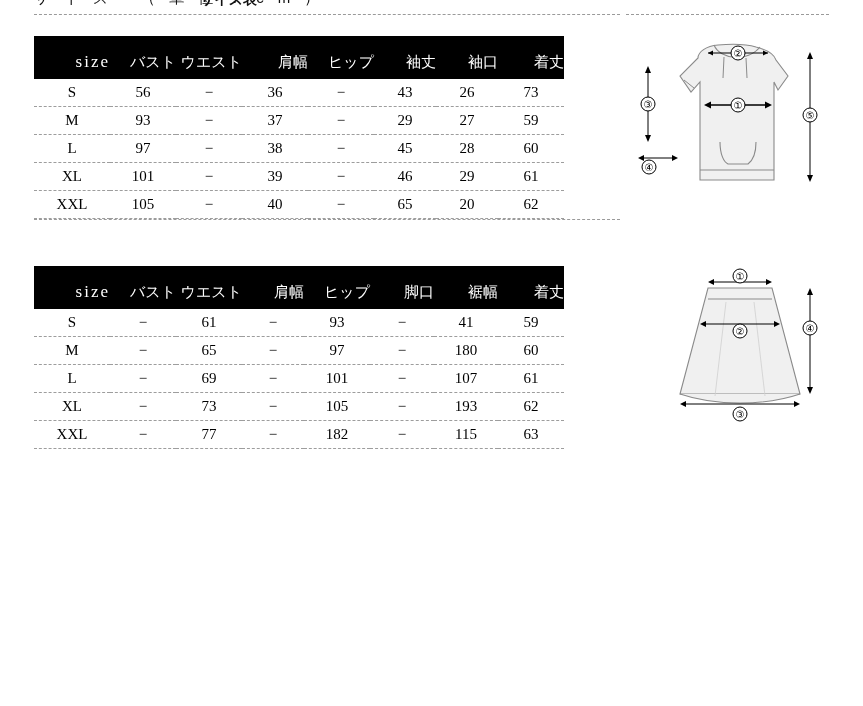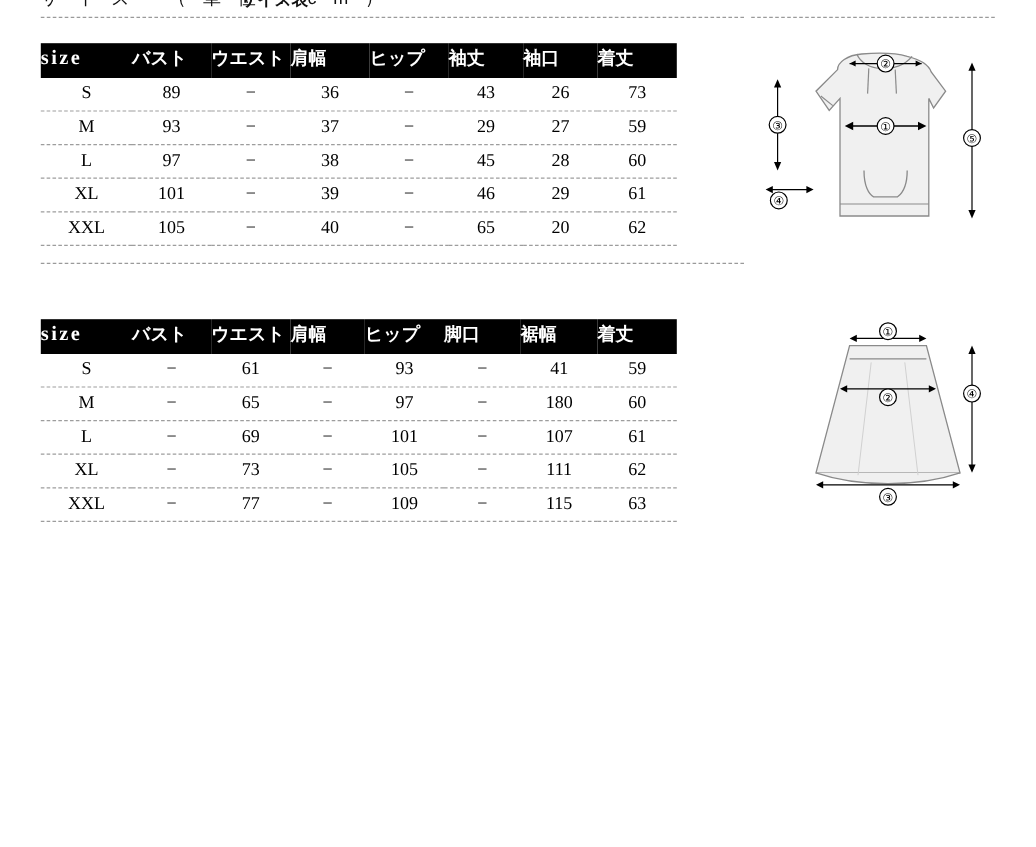--- a/index.html
+++ b/index.html
@@ -71,24 +71,24 @@
     position: absolute;
     border-collapse: collapse;
     font-family: "Liberation Serif", serif;
   }
   .sizetable thead tr {
     background: #000;
     color: #fff;
   }
   .sizetable thead th {
     font-family: "Liberation Sans", sans-serif;
-    font-weight: bold;
+    font-weight: normal;
     font-size: 15px;
-    padding: 2px 0 7px 0;
-    text-align: left;
+    padding: 16px 0 7px 0;
+    text-align: right;
     letter-spacing: 0px;
     white-space: nowrap;
   }
   .sizetable thead th.latin {
     font-family: "Liberation Serif", serif;
     font-size: 17px;
     letter-spacing: 2px;
   }
   .sizetable tbody td {
     text-align: center;
@@ -166,21 +166,21 @@
         <th>肩幅</th>
         <th>ヒップ</th>
         <th>袖丈</th>
         <th>袖口</th>
         <th>着丈</th>
       </tr>
     </thead>
     <tbody>
       <tr>
         <td>S</td>
-        <td>89</td>
+        <td>56</td>
         <td>−</td>
         <td>36</td>
         <td>−</td>
         <td>43</td>
         <td>26</td>
         <td>73</td>
       </tr>
       <tr>
         <td>M</td>
         <td>93</td>
@@ -339,29 +339,29 @@
         <td>107</td>
         <td>61</td>
       </tr>
       <tr>
         <td>XL</td>
         <td>−</td>
         <td>73</td>
         <td>−</td>
         <td>105</td>
         <td>−</td>
-        <td>111</td>
+        <td>193</td>
         <td>62</td>
       </tr>
       <tr>
         <td>XXL</td>
         <td>−</td>
         <td>77</td>
         <td>−</td>
-        <td>109</td>
+        <td>182</td>
         <td>−</td>
         <td>115</td>
         <td>63</td>
       </tr>
     </tbody>
   </table>
 
   <svg class="diagram" id="diagram-bottom" viewBox="0 0 160 160">
     <g>
       <path d="M48 22 L112 22 L140 128 L20 128 Z" fill="#f0f0f0" stroke="#8a8a8a" stroke-width="1.1"></path>

